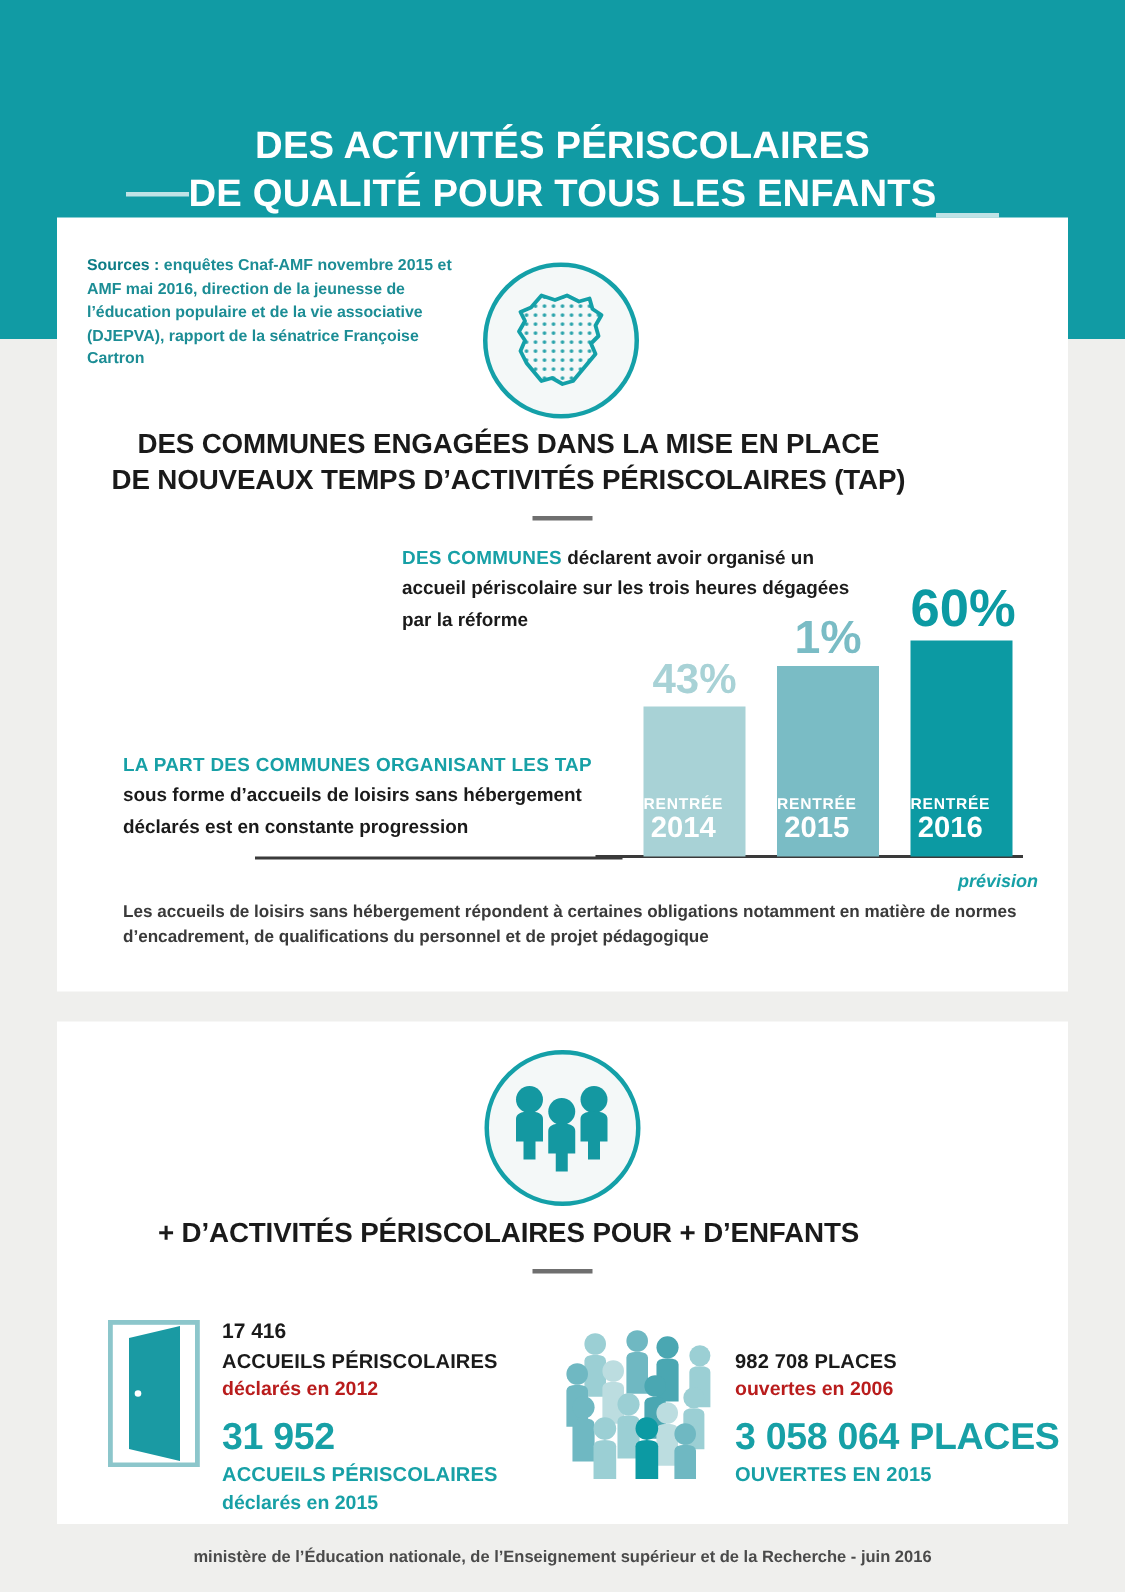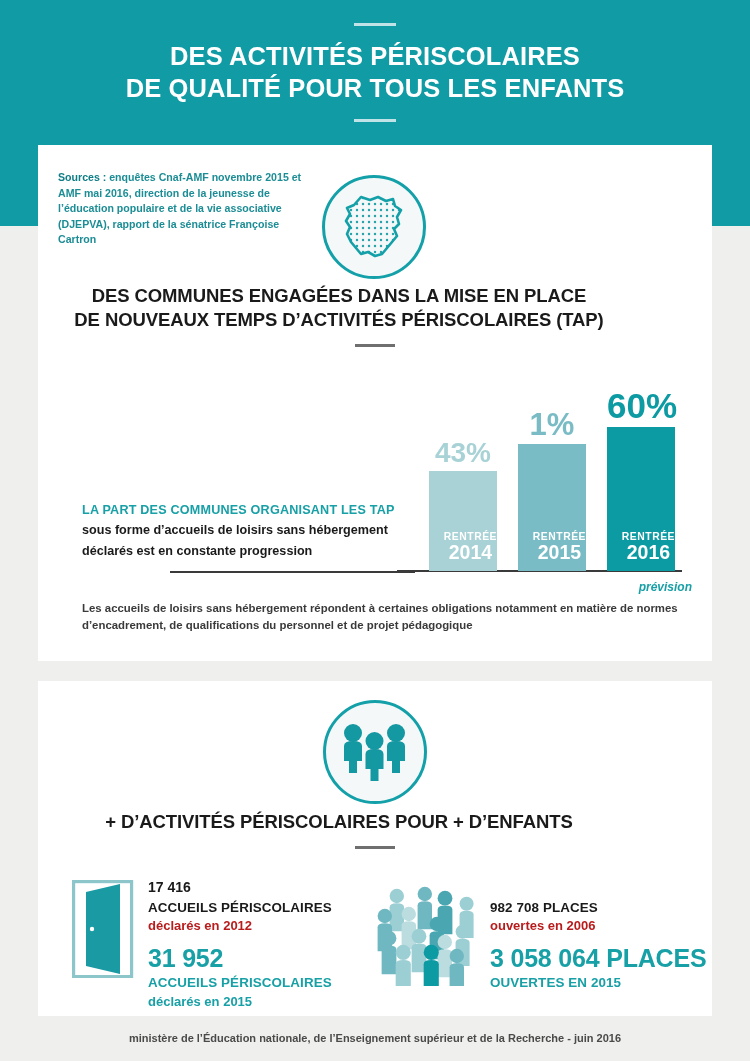--- a/index.html
+++ b/index.html
@@ -11,22 +11,22 @@
   }
   .page { position: relative; width: 750px; height: 1061px; }
 
   
   .header-band {
     position: absolute; left: 0; top: 0; width: 750px; height: 226px;
     background: #119ba4;
   }
   .header-inner {
     position: absolute; left: 0; top: 0; width: 750px; height: 145px;
-    display: flex; flex-direction: column;
-    align-items: center; justify-content: center;
+    display: flex; flex-direction: row;
+    align-items: flex-end; justify-content: center;
   }
   .hdr-rule { width: 42px; height: 3px; background: #bfe3e6; }
   .hdr-rule.top { margin-bottom: 14px; }
   .hdr-rule.bot { margin-top: 15px; }
   .hdr-title {
     color: #ffffff;
     font-size: 25.5px; font-weight: bold; line-height: 1.26;
     text-align: center; letter-spacing: .1px;
   }
 
@@ -94,23 +94,22 @@
 
   
   .chart { position: absolute; left: 415px; top: 415px; width: 275px; height: 165px; }
   .bar-wrap {
     position: absolute; bottom: 9px;
     display: flex; flex-direction: column; justify-content: flex-end;
   }
   .bar {
     width: 100%;
     display: flex; flex-direction: column;
-    align-items: flex-end; justify-content: flex-end;
+    align-items: flex-start; justify-content: flex-end;
     padding-bottom: 7px;
-    padding-left: 34px;
   }
   .bar-val {
     position: absolute; left: 0; width: 100%;
     text-align: center; font-weight: bold; line-height: 1;
   }
   .bar-cap {
     color: #ffffff; font-size: 10.4px; font-weight: bold;
     letter-spacing: .5px; line-height: 1.12; text-align: center;
   }
   .bar-cap .yr { font-size: 19.5px; letter-spacing: 0; display: block; }
@@ -203,20 +202,23 @@
       <path d="M24 7 L33 10 L41 7 L49 11 L56 9 L58 16 L64 20 L60 27 L62 34 L57 39 L60 46 L55 52 L50 58 L45 64 L38 66 L31 62 L24 64 L19 58 L14 52 L10 44 L13 37 L9 31 L13 24 L10 18 L17 15 Z" fill="url(#dots)" stroke="#14a0a8" stroke-width="2.6" stroke-linejoin="round"></path>
     </svg>
   </div>
 
   <div class="sec-title" id="sec1-title">
     <div>DES COMMUNES ENGAGÉES DANS LA MISE EN PLACE</div>
     <div>DE NOUVEAUX TEMPS D’ACTIVITÉS PÉRISCOLAIRES (TAP)</div>
   </div>
   <div class="sec-rule" id="sec1-rule"></div>
 
+  <div class="pct93-text">
+    <span class="hl">DES COMMUNES</span><span> déclarent avoir organisé un accueil périscolaire sur les trois heures dégagées par la réforme</span>
+  </div>
 
   <div class="tap-text">
     <span class="hl">LA PART DES COMMUNES ORGANISANT LES TAP</span><span> sous forme d’accueils de loisirs sans hébergement déclarés est en constante progression</span>
   </div>
   <div class="tap-underline"></div>
 
   <div class="chart">
     <div class="chart-base"></div>
 
     <div class="bar-wrap" style="left:14px; width:68px; height:160px;">

